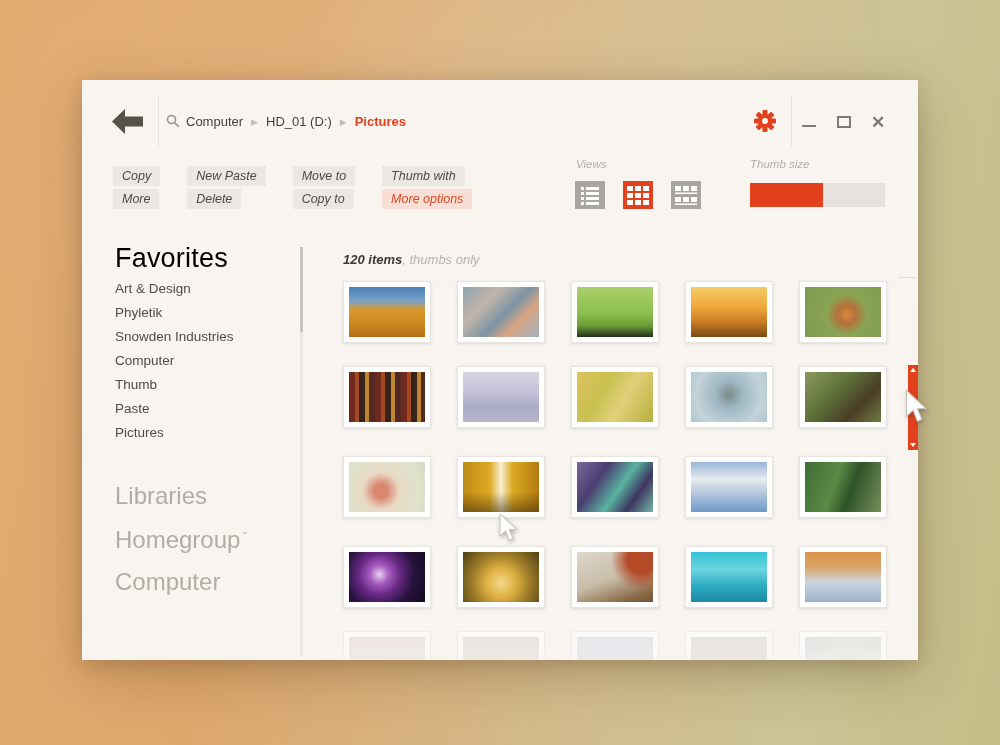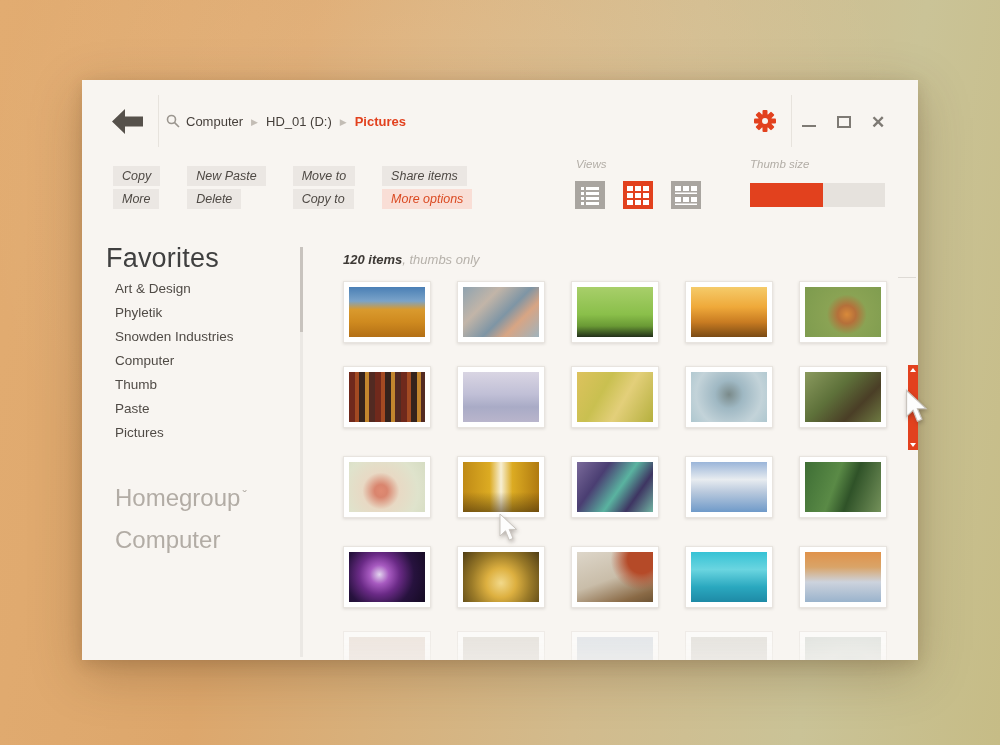--- a/index.html
+++ b/index.html
@@ -46,21 +46,21 @@
   .mini-label { position:absolute; top:78px; font-style:italic; font-size:11.5px; color:#b2ada6; }
   .views-label { left:494px; } .thumb-label { left:668px; }
   .views-row { position:absolute; left:493px; top:101px; display:flex; gap:18px; }
   .view-btn { width:30px; height:28px; background:#a9a5a0; position:relative; cursor:pointer; }
   .view-btn.active { background:#e2411e; }
   .view-btn svg { position:absolute; inset:0; }
   .thumb-slider { position:absolute; left:668px; top:103px; width:135px; height:24px; background:#e6e2dd; cursor:pointer; }
   .thumb-fill { height:100%; background:#e2411e; }
 
   
-  .fav-title { position:absolute; left:24px; top:163px; font-size:27px; font-weight:300; color:#404040; letter-spacing:.2px;text-align:center; }
+  .fav-title { position:absolute; left:33px; top:163px; font-size:27px; font-weight:300; color:#000000; letter-spacing:.2px;text-align:center; }
   .fav-list { position:absolute; left:33px; top:197px; list-style:none; }
   .fav-list li { font-size:13.5px; color:#504b46; line-height:24px; cursor:pointer; }
   .side-sections { position:absolute; left:33px; top:395px; list-style:none; }
   .side-sections li { font-size:24px; font-weight:300; color:#b2aca5; line-height:42px; cursor:pointer; }
   .side-sections .exp { font-size:13px; vertical-align:6px; margin-left:2px; color:#b2aca5; }
   .side-scroll-track { position:absolute; left:218px; top:167px; width:3px; height:410px; background:#ebe8e4; }
   .side-scroll-thumb { position:absolute; left:0; top:0; width:3px; height:85px; background:#c8c3be; cursor:grab; }
 
   
   .grid-header { position:absolute; left:261px; top:172px; font-size:13px; font-style:italic; }
@@ -149,21 +149,21 @@
       </div>
       <div class="tgroup">
         <button class="tbtn">New Paste</button>
         <button class="tbtn">Delete</button>
       </div>
       <div class="tgroup">
         <button class="tbtn">Move to</button>
         <button class="tbtn">Copy to</button>
       </div>
       <div class="tgroup">
-        <button class="tbtn">Share items</button>
+        <button class="tbtn">Thumb with</button>
         <button class="tbtn accent">More options</button>
       </div>
     </div>
 
   <div class="mini-label views-label">Views</div>
   <div class="views-row" id="views-row">
       <div class="view-btn">
         <svg viewBox="0 0 30 28">
           <rect x="6" y="6" width="3" height="3" fill="#fff"></rect>
           <rect x="11" y="6" width="13" height="3" fill="#fff"></rect>
@@ -211,20 +211,21 @@
   <ul class="fav-list" id="fav-list">
       <li>Art &amp; Design</li>
       <li>Phyletik</li>
       <li>Snowden Industries</li>
       <li>Computer</li>
       <li>Thumb</li>
       <li>Paste</li>
       <li>Pictures</li>
     </ul>
   <ul class="side-sections" id="side-sections">
+      <li>Libraries</li>
       <li>Homegroup<span class="exp">ˇ</span></li>
       <li>Computer</li>
     </ul>
   <div class="side-scroll-track">
     <div class="side-scroll-thumb"></div>
   </div>
 
   <div class="grid-header">
     <span class="count">120 items</span><span class="mode">, thumbs only</span>
   </div>

